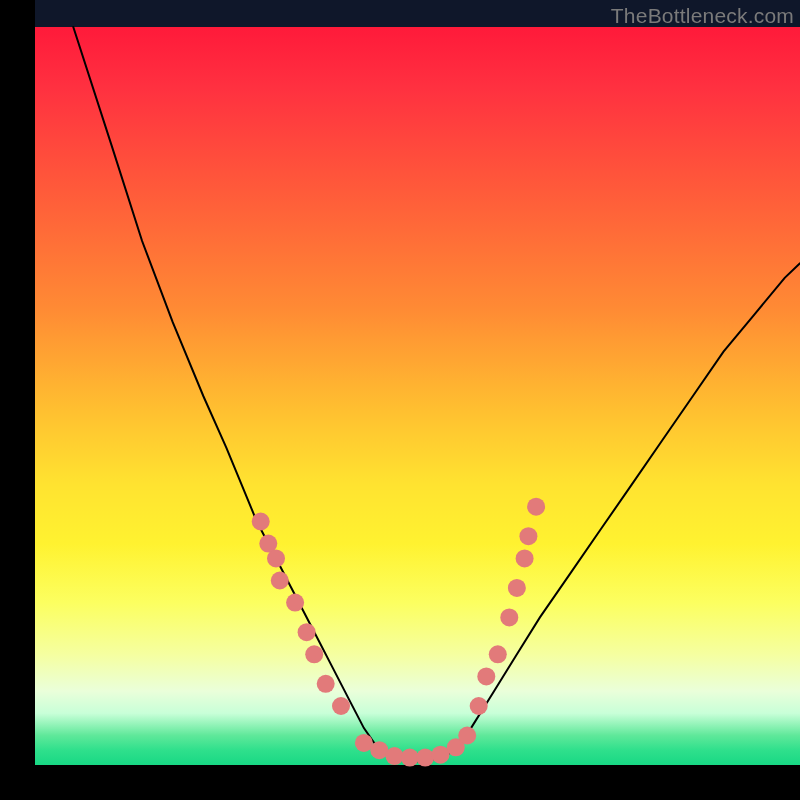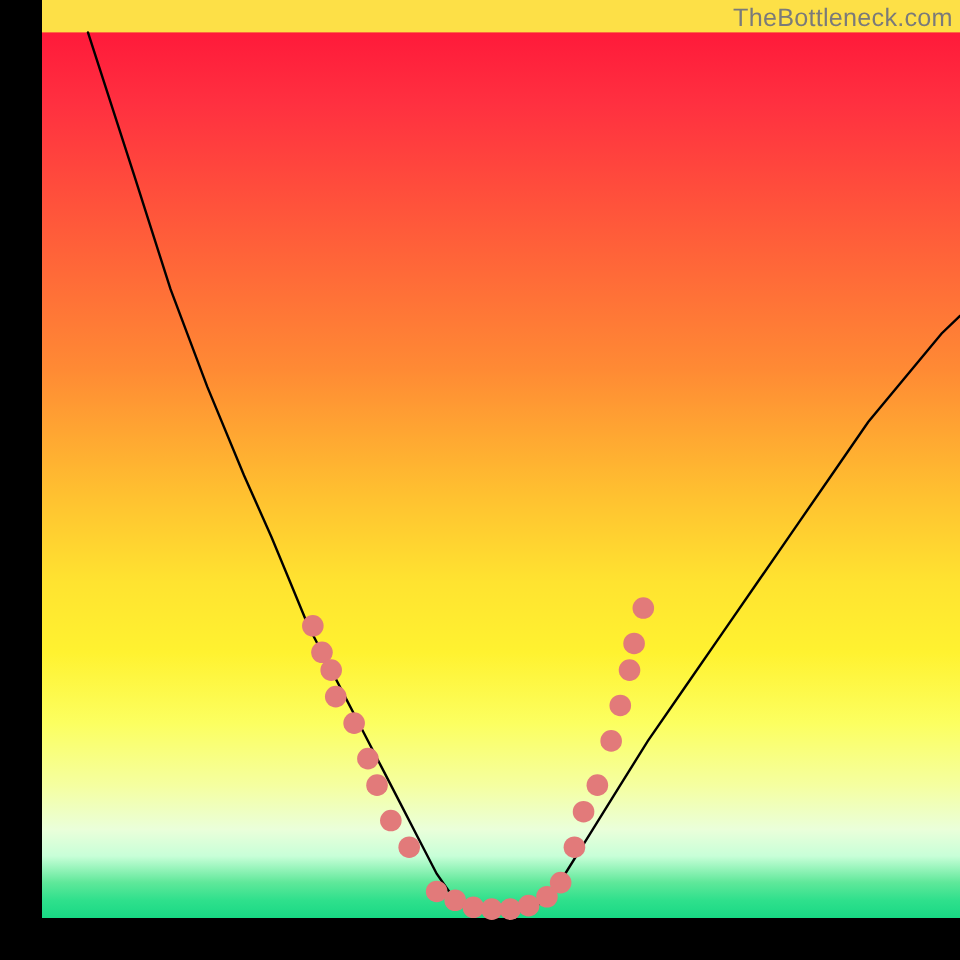--- a/index.html
+++ b/index.html
@@ -10,21 +10,21 @@
     background: #000;
     font-family: Arial, Helvetica, sans-serif;
     overflow: hidden;
   }
   .frame {
     position: absolute;
     left: 35px;
     top: 0;
     width: 765px;
     height: 765px;
-    background: #fde047;
+    background: #0f172a;
   }
   .gradient {
     position: absolute;
     left: 0;
     top: 27px;
     width: 765px;
     height: 738px;
     
     background: linear-gradient(to bottom,
       #ff1a3a 0%,

